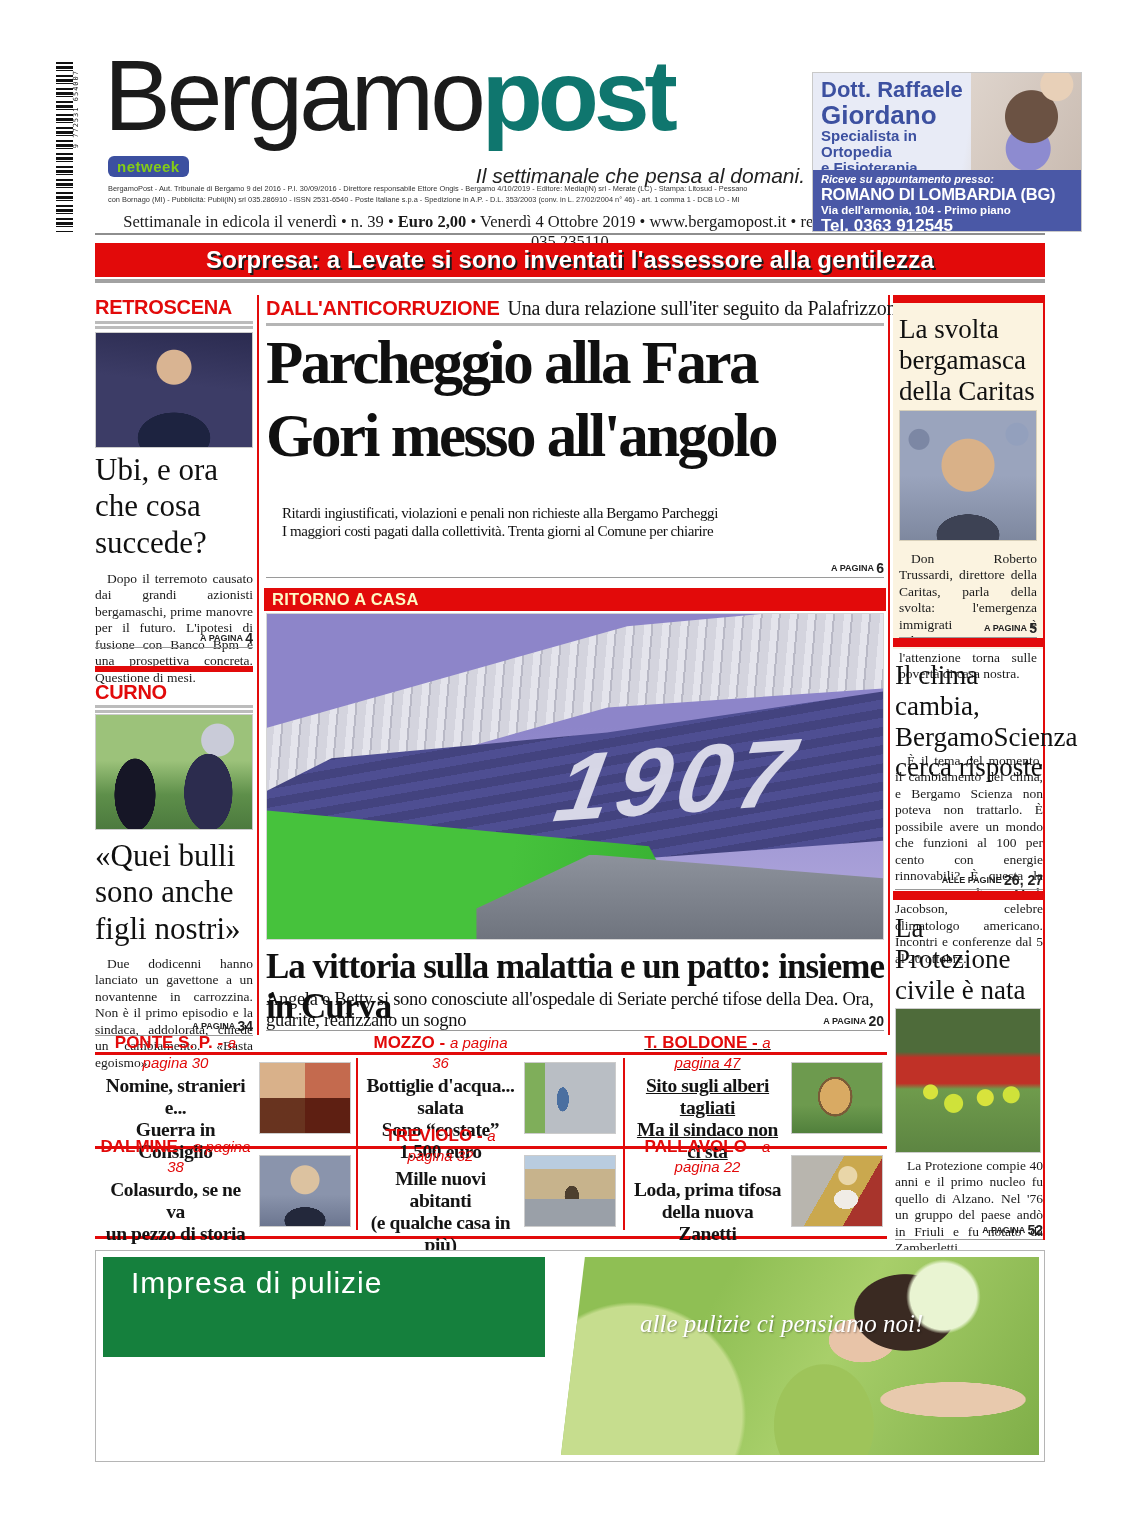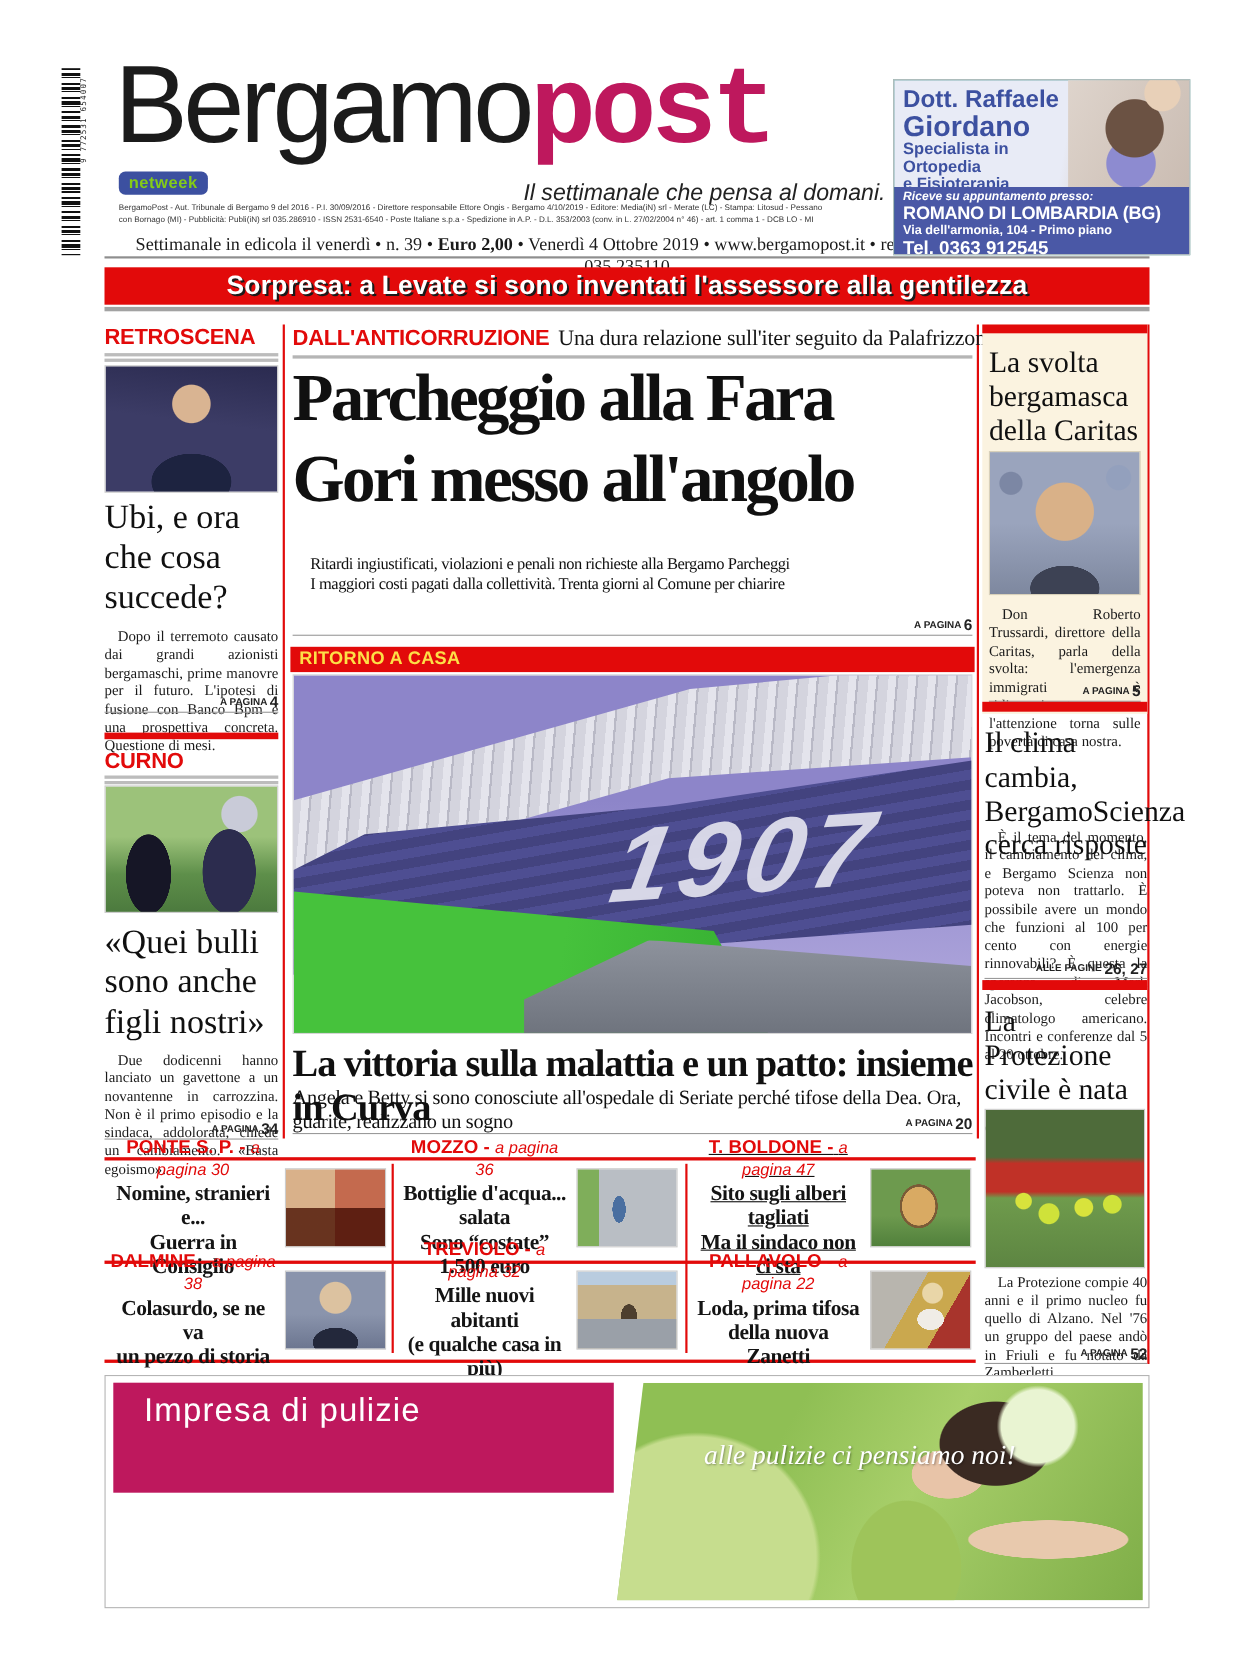--- a/index.html
+++ b/index.html
@@ -9,22 +9,22 @@
 
   
   #barcode{left:56px;top:62px;width:26px;height:170px;}
   #barcode .bars{position:absolute;left:0;top:0;width:17px;height:170px;
     background:repeating-linear-gradient(180deg,#111 0 2px,#fff 2px 4px,#111 4px 7px,#fff 7px 8px,#111 8px 9px,#fff 9px 13px);}
   #barcode .bnum{position:absolute;left:16px;top:8px;font:7px "DejaVu Sans Mono",monospace;
     writing-mode:vertical-rl;transform:rotate(180deg);letter-spacing:1px;color:#222;}
   #logo{left:104px;top:48px;width:660px;line-height:0.95;white-space:nowrap;}
   .lg-black{font-family:"Liberation Sans",sans-serif;font-weight:100;font-size:100px;
     letter-spacing:-4px;color:#1b1b1b;}
-  .lg-red{font-family:Liberation Mono, monospace;font-weight:700;font-size:100px;
-    letter-spacing:-5px;color:#be185d;}
+  .lg-red{font-family:Liberation Sans, sans-serif;font-weight:700;font-size:100px;
+    letter-spacing:-5px;color:#0f766e;}
   #netweek{left:108px;top:156px;background:#3c50a0;color:#84cc16;border-radius:6px;
     font:bold 15px "Liberation Sans",sans-serif;padding:2px 9px;letter-spacing:0.5px;}
   #tagline{left:420px;top:164px;width:385px;text-align:right;
     font:italic 21px "Liberation Sans",sans-serif;color:#222;}
   .fineprint{left:108px;width:650px;font:7.4px/1.45 "Liberation Sans",sans-serif;color:#333;}
   #fp1{top:184px;} #fp2{top:195px;}
   #infoline{left:95px;top:212px;width:950px;text-align:center;font:16.5px "Liberation Serif",serif;color:#1a1a1a;}
   #infoline b{font-weight:bold;}
   #inforule{left:95px;top:233px;width:950px;height:2px;background:#8e8e8e;}
 
@@ -99,21 +99,21 @@
   #vred-l{left:257px;top:295px;height:740px;}
   #vred-r{left:888px;top:295px;height:740px;}
   #c-kickrow{left:266px;top:297px;width:618px;white-space:nowrap;}
   #c-kickrow .sub{font:20px "Liberation Serif",serif;color:#151515;margin-left:8px;letter-spacing:-0.2px;}
   #c-grule{left:266px;top:323px;width:618px;}
   #main-hl{left:266px;top:326px;width:618px;font-weight:bold;font-size:61px;
     line-height:1.2;letter-spacing:-2.5px;}
   #main-deck{left:282px;top:504px;width:618px;font-size:15px;line-height:1.2;letter-spacing:-0.4px;}
   #main-pg{left:266px;top:560px;width:618px;text-align:right;}
   #ritorno{left:264px;top:588px;width:622px;height:23px;display:flex;align-items:center;}
-  #ritorno span{font:bold 16.5px "Liberation Sans",sans-serif;color:#fde047;padding-left:8px;letter-spacing:0.3px;}
+  #ritorno span{font:bold 16.5px "Liberation Sans",sans-serif;color:#fef9c3;padding-left:8px;letter-spacing:0.3px;}
 
   
   #stadium{left:266px;top:613px;width:618px;height:327px;overflow:hidden;
     background:linear-gradient(180deg,#8d85c9 0 35%,#9a92d2 55%,#b4abdd 100%);border:1px solid #d5d5d5;box-sizing:border-box;}
   #stadium .roof{position:absolute;left:-3%;top:-4%;width:106%;height:78%;
     background:repeating-linear-gradient(95deg,#e4e4ec 0 7px,#b9b9c6 7px 9px,#d4d4de 9px 18px);
     clip-path:polygon(0 52%,58% 10%,100% 0,100% 34%,55% 42%,0 82%);}
   #stadium .stand{position:absolute;left:-2%;top:18%;width:104%;height:66%;
     background:repeating-linear-gradient(170deg,#43437f 0 9px,#4e4e92 9px 18px);
     clip-path:polygon(0 58%,12% 40%,55% 28%,100% 8%,100% 78%,0 100%);}
@@ -195,21 +195,21 @@
       linear-gradient(180deg,transparent 0 62%,#9aa0a8 62%),
       radial-gradient(ellipse 12px 18px at 52% 58%,#4d3f2e 0 60%,transparent 61%),
       linear-gradient(180deg,#b9ccdf 0 18%,#c7b38c 18% 100%);}
   #t6 .t-photo{background:
       radial-gradient(circle at 62% 28%,#e9d6a8 0 9px,transparent 10px),
       radial-gradient(ellipse 20px 16px at 60% 62%,#f0ece6 0 60%,transparent 61%),
       linear-gradient(120deg,#b8b5ae 0 40%,#caa84e 40% 70%,#a8342c 70% 100%);}
 
   
   #iris{left:95px;top:1250px;width:950px;height:212px;border:1px solid #b5b5b5;background:#fff;box-sizing:border-box;}
-  #iris-purple{position:absolute;left:7px;top:6px;width:442px;height:100px;background:#be185d;padding-left:13px;}
+  #iris-purple{position:absolute;left:7px;top:6px;width:442px;height:100px;background:#15803d;}
   #iris-top{position:absolute;left:28px;top:9px;font:30px "Liberation Sans",sans-serif;color:#fff;letter-spacing:1px;}
   #iris-brand{position:absolute;left:24px;top:32px;font:86px "Liberation Serif",serif;color:#fff;letter-spacing:14px;line-height:0.9;}
   #iris-photo{position:absolute;right:5px;top:6px;width:478px;height:198px;overflow:hidden;
     clip-path:polygon(5% 0,100% 0,100% 100%,0 100%);
     background:
       radial-gradient(circle at 80% 20%,#e9f4d2 0 8%,transparent 9%),
       radial-gradient(ellipse 120px 90px at 72% 28%,#3a2a22 0 42%,transparent 43%),
       radial-gradient(ellipse 60px 40px at 63% 42%,#e8c4a8 0 55%,transparent 56%),
       radial-gradient(ellipse 150px 36px at 82% 72%,#e8c9ad 0 48%,transparent 49%),
       radial-gradient(ellipse 90px 110px at 55% 85%,#9ec45a 0 55%,transparent 56%),

